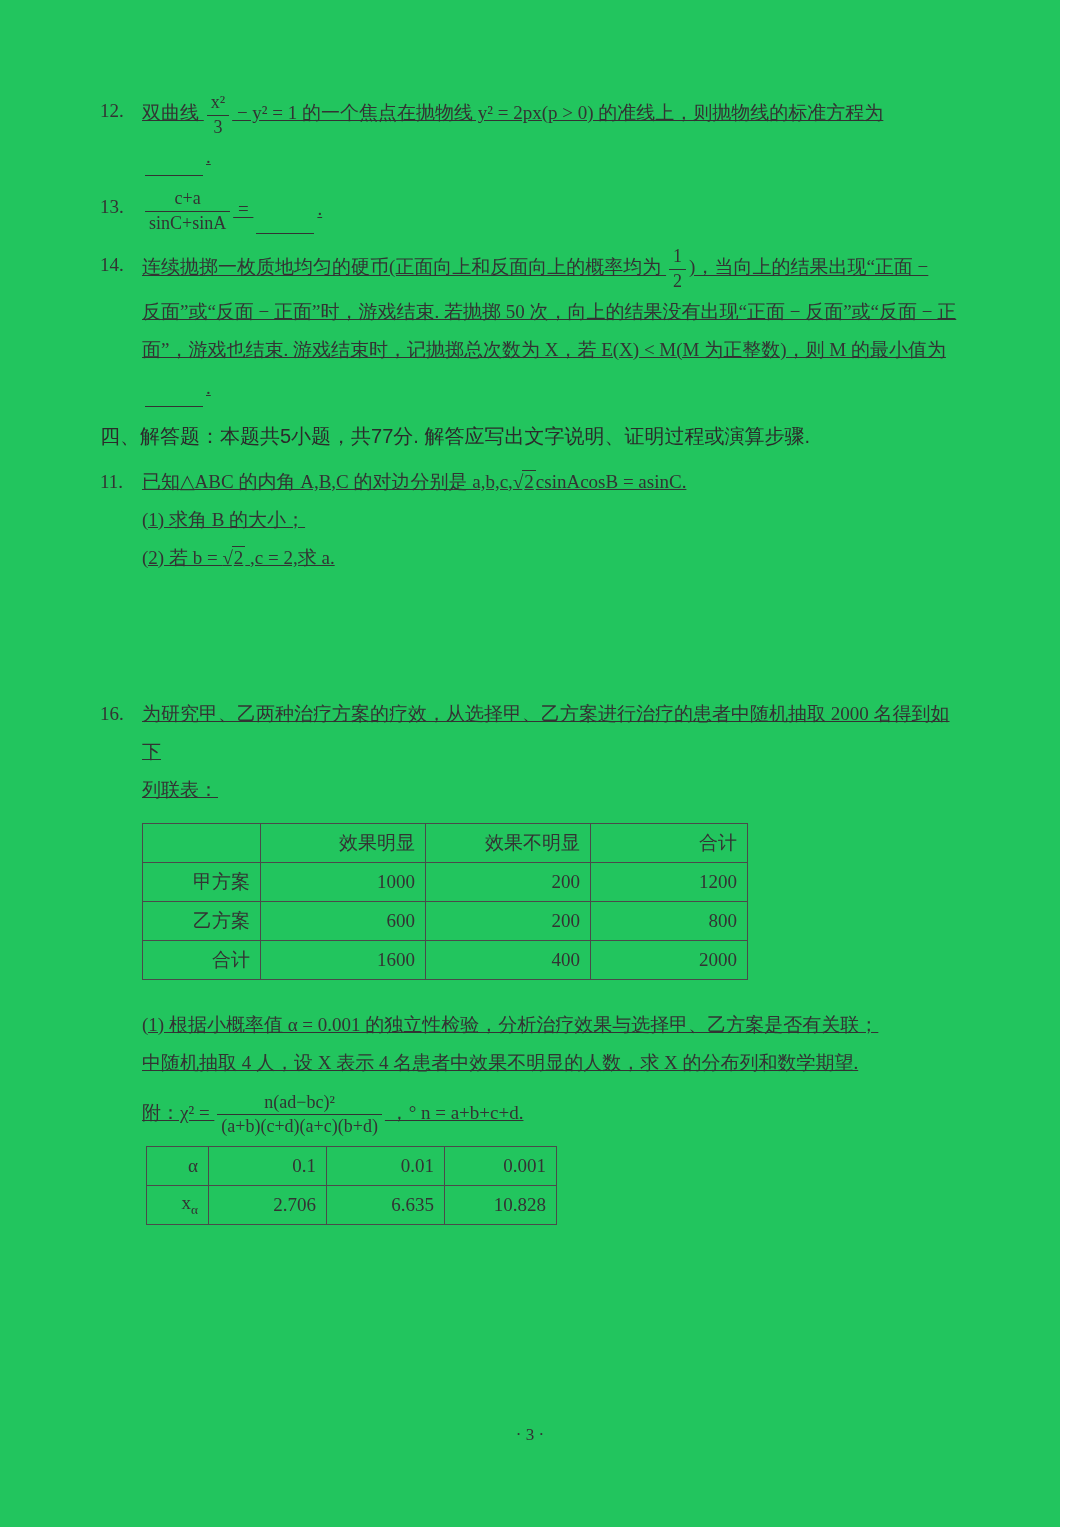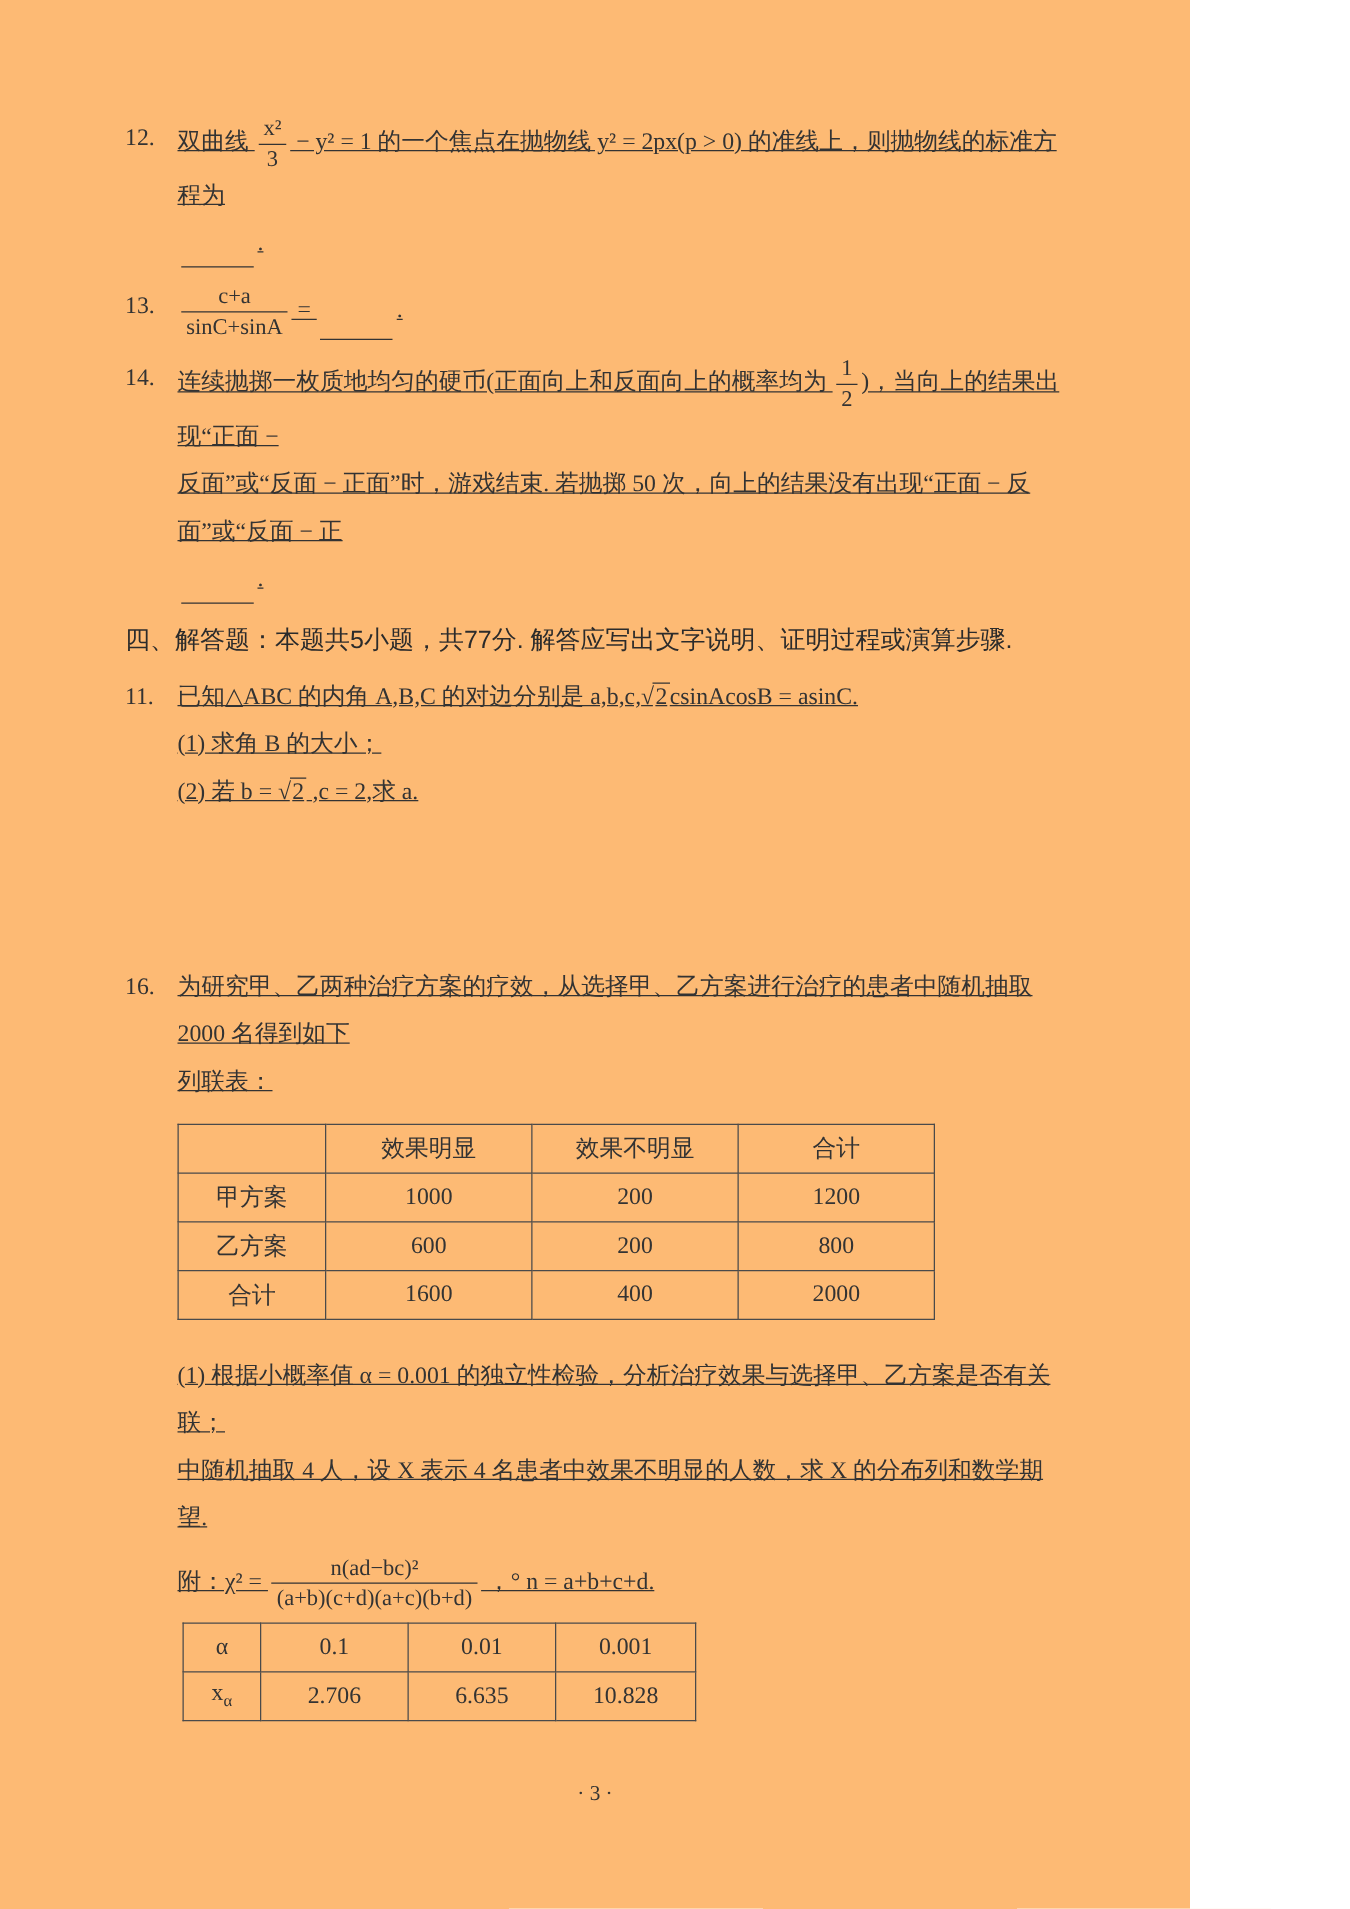--- a/index.html
+++ b/index.html
@@ -1,21 +1,21 @@
 <!DOCTYPE html>
 <html><head>
 <meta charset="utf-8">
 <style>
   html,body{margin:0;padding:0;background:#fff;}
   .page{
     position:relative;
-    width:952px;height:1527px;
+    width:1060px;height:1527px;
     box-sizing:border-box;
     padding:92px 95px 0 100px;
-    background:#fdba74;
+    background:#22c55e;
     color:#333333;
     font-family:"Liberation Serif","DejaVu Serif",serif;
     font-size:19px;
   }
   .question{display:flex;align-items:flex-start;margin-bottom:12px;}
   .qnum{flex:0 0 42px;line-height:38px;}
   .qbody{flex:1;min-width:0;}
   .line{margin:0;line-height:38px;text-decoration:underline;}
   .section-title{
     font-family:"Liberation Sans","DejaVu Sans",sans-serif;
@@ -26,21 +26,21 @@
   .frac{display:inline-block;vertical-align:middle;text-align:center;line-height:1.2;margin:0 3px;font-size:18px;}
   .frac .num{display:block;border-bottom:1px solid currentColor;padding:0 4px 1px;}
   .frac .den{display:block;padding:1px 4px 0;}
   .sqrt{white-space:nowrap;}
   .sqrt .rad{letter-spacing:-1px;}
   .sqrt .rdc{border-top:1px solid currentColor;padding:0 2px;}
   .blank{display:inline-block;width:58px;height:1em;border-bottom:1.5px solid #333;vertical-align:bottom;margin:0 3px;}
   sub{font-size:0.7em;}
   
   table{border-collapse:collapse;color:#333;}
-  td{border:1px solid #4a4a4a;height:38px;text-align:center;padding:0 10px;font-size:19px;}
+  td{border:1px solid #4a4a4a;height:38px;text-align:right;padding:0 10px;font-size:19px;}
   .ctable{margin:14px 0 26px 0;}
   .ref-table{margin:8px 0 0 4px;}
   .q15{margin-bottom:118px;}
   .q16-items{margin-top:20px;}
   .formula-line{margin-top:10px;}
   .footer{position:absolute;left:0;right:0;bottom:82px;text-align:center;font-size:17px;color:#333;}
 </style>
 </head>
 <body>
 
@@ -59,20 +59,21 @@
     <div class="qbody">
       <p class="line"><span class="frac"><span class="num">c+a</span><span class="den">sinC+sinA</span></span> = <span class="blank"></span>.</p>
     </div>
   </section>
 
   <section class="question">
     <span class="qnum">14.</span>
     <div class="qbody">
       <p class="line">连续抛掷一枚质地均匀的硬币(正面向上和反面向上的概率均为 <span class="frac"><span class="num">1</span><span class="den">2</span></span>)，当向上的结果出现“正面 −</p>
       <p class="line">反面”或“反面 − 正面”时，游戏结束. 若抛掷 50 次，向上的结果没有出现“正面 − 反面”或“反面 − 正</p>
+      <p class="line">面”，游戏也结束. 游戏结束时，记抛掷总次数为 X，若 E(X) &lt; M(M 为正整数)，则 M 的最小值为</p>
       <p class="line"><span class="blank"></span>.</p>
     </div>
   </section>
 
   <h2 class="section-title">四、解答题：本题共5小题，共77分. 解答应写出文字说明、证明过程或演算步骤.</h2>
 
   <section class="question q15">
     <span class="qnum">11.</span>
     <div class="qbody">
       <p class="line">已知△ABC 的内角 A,B,C 的对边分别是 a,b,c,<span class="sqrt"><span class="rad">√</span><span class="rdc">2</span></span>csinAcosB = asinC.</p>

